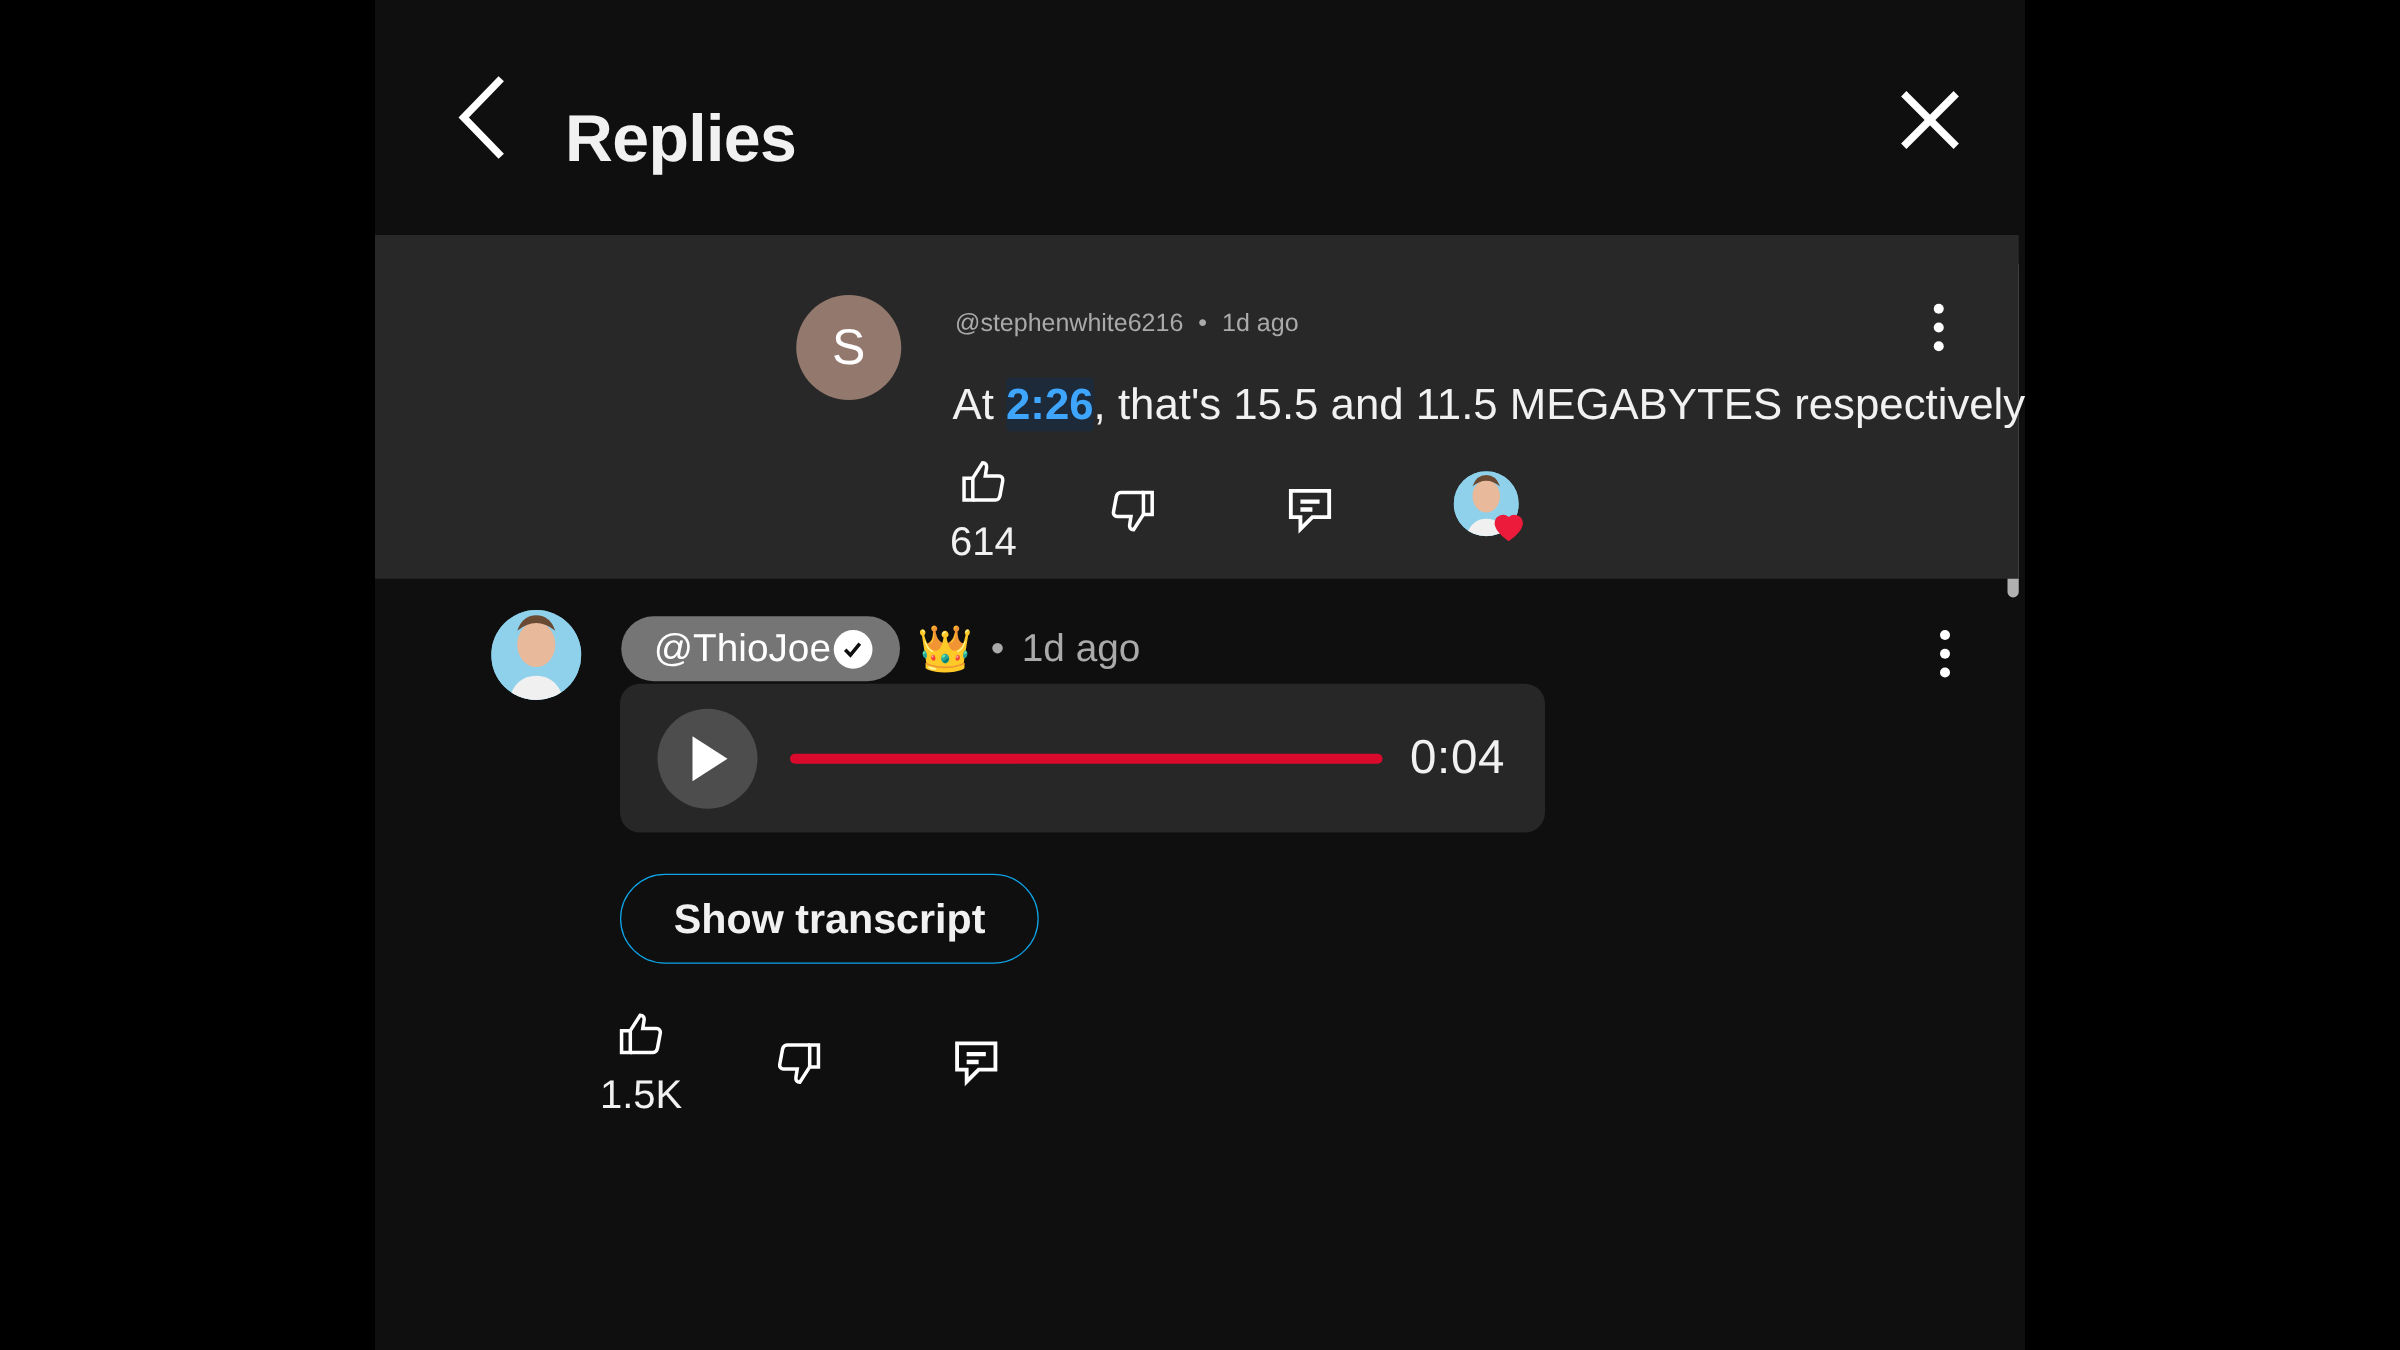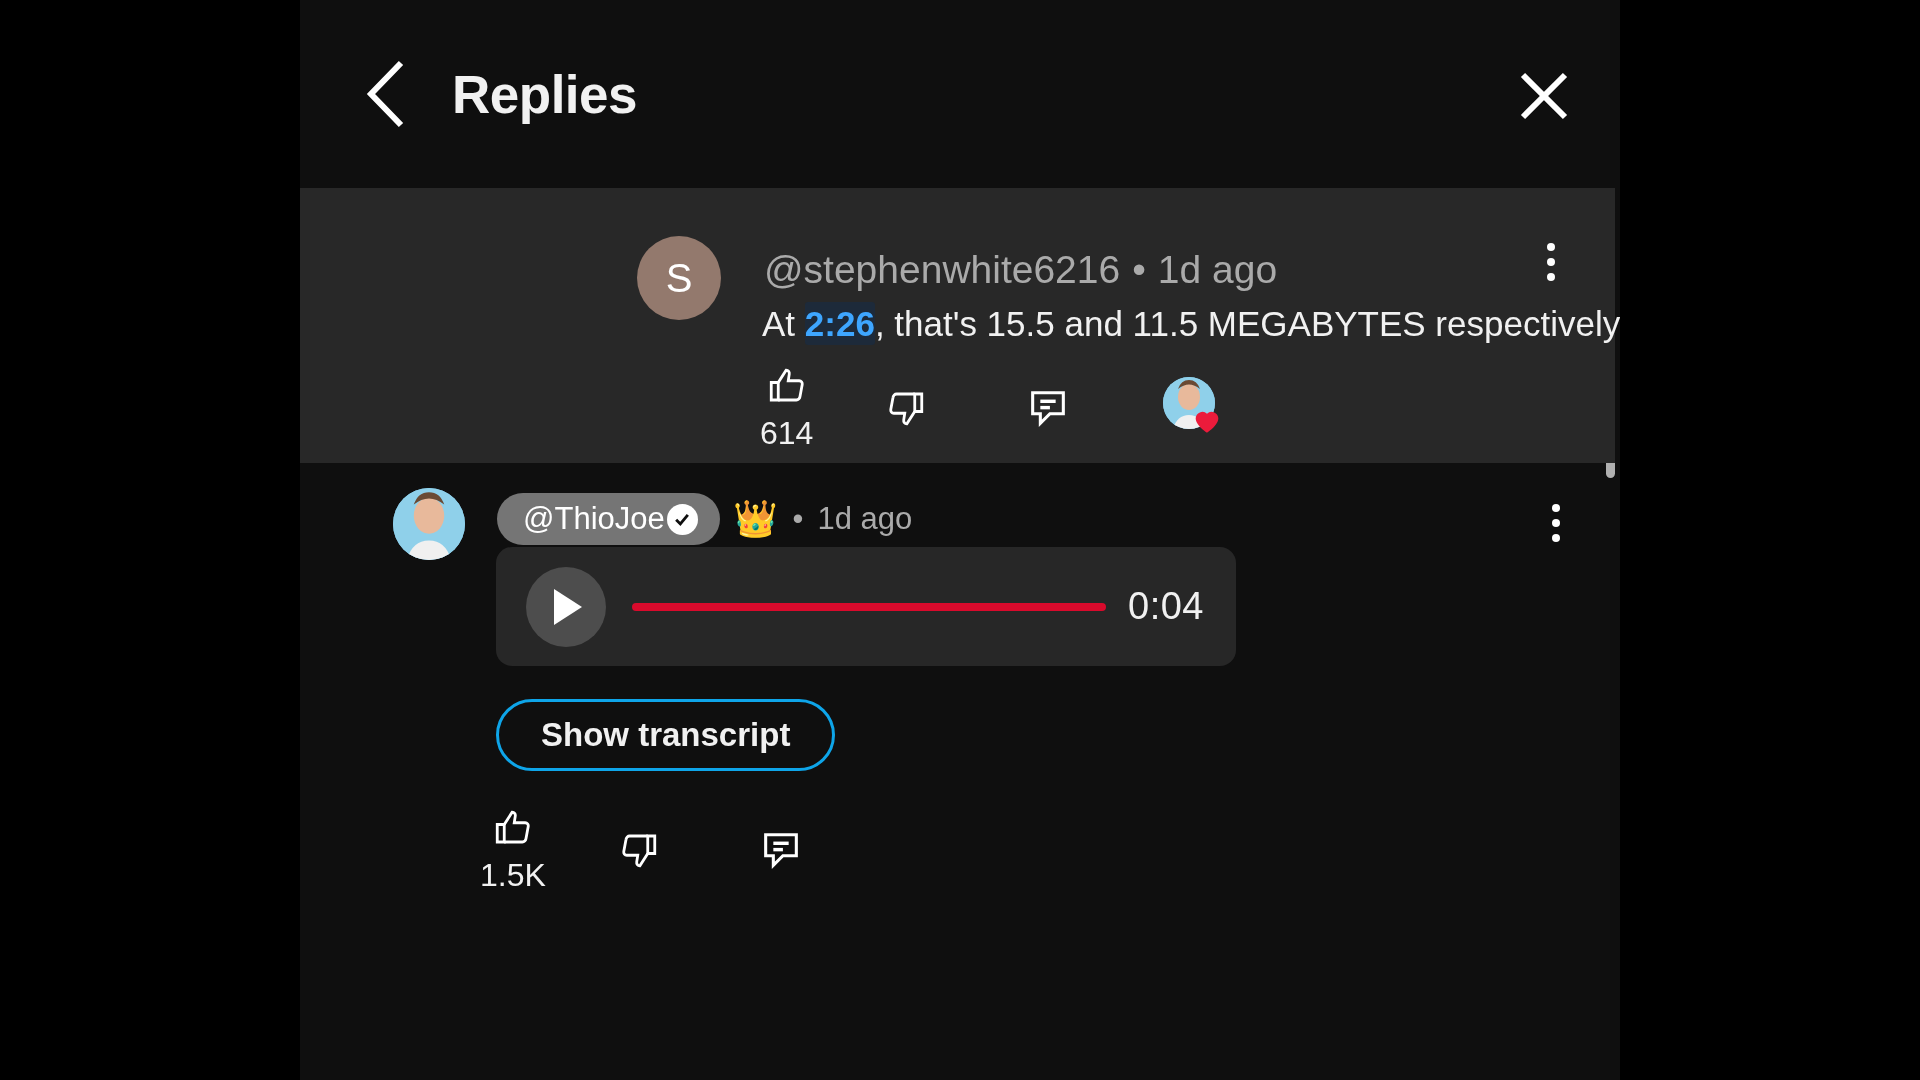--- a/index.html
+++ b/index.html
@@ -44,21 +44,21 @@
     display: flex; align-items: center; justify-content: center;
   }
   .close-btn {
     position: absolute;
     right: 40px; top: 60px;
     width: 72px; height: 72px;
     display: flex; align-items: center; justify-content: center;
   }
   .sheet-title {
     position: absolute;
-    left: 152px; top: 62px;
+    left: 152px; top: 79px;
     font-size: 53px;
     font-weight: bold;
     color: #f1f1f1;
     letter-spacing: -0.5px;
     line-height: 66px;
   }
   
   .comment-scroll {
     position: absolute;
     left: 0; top: 188px;
@@ -89,21 +89,21 @@
     color: #ffffff;
     font-size: 40px;
     font-weight: 400;
   }
   .meta-row {
     position: absolute;
     left: 464px; top: 60px;
     display: flex;
     align-items: center;
     gap: 12px;
-    font-size: 39px;
+    font-size: 20px;
     color: #aaaaaa;
   }
   .meta-row .handle { color: #aaaaaa; }
   .meta-row .sep { color: #aaaaaa; }
   .meta-row .time { color: #aaaaaa; }
   .comment-body {
     position: absolute;
     left: 462px; top: 112px;
     width: 1060px;
     font-size: 35px;
@@ -251,21 +251,21 @@
     color: #f1f1f1;
     margin-right: 32px;
     letter-spacing: 0.5px;
   }
   .transcript-btn {
     position: absolute;
     left: 196px; top: 236px;
     height: 72px;
     padding: 0 42px;
     border-radius: 40px;
-    border: 3px solid #0ea5e9;
+    border: 1px solid #0ea5e9;
     background: transparent;
     color: #f1f1f1;
     font-size: 33px;
     font-weight: bold;
     font-family: "Liberation Sans", sans-serif;
     display: flex; align-items: center; justify-content: center;
   }
   .reply-actions {
     position: absolute;
     left: 180px; top: 355px;

